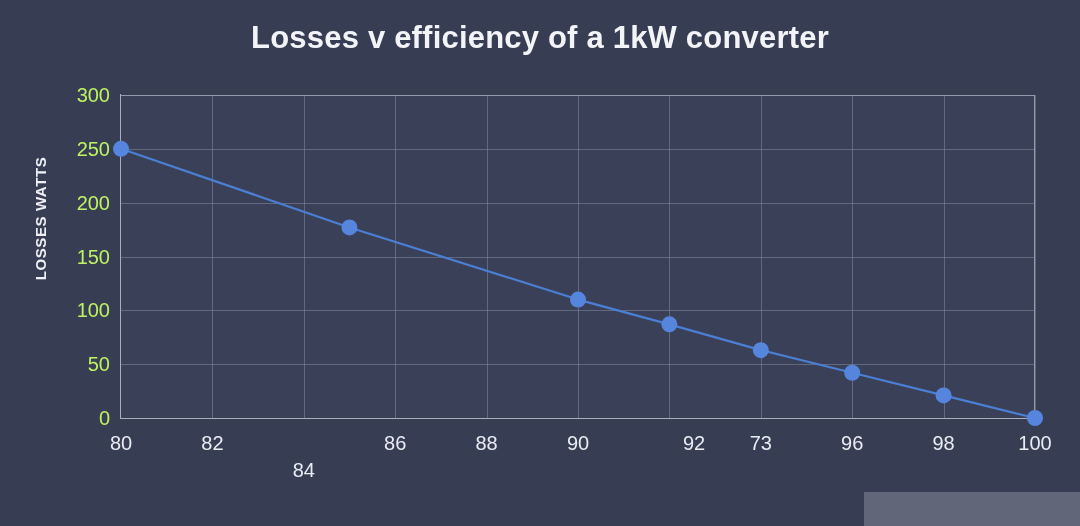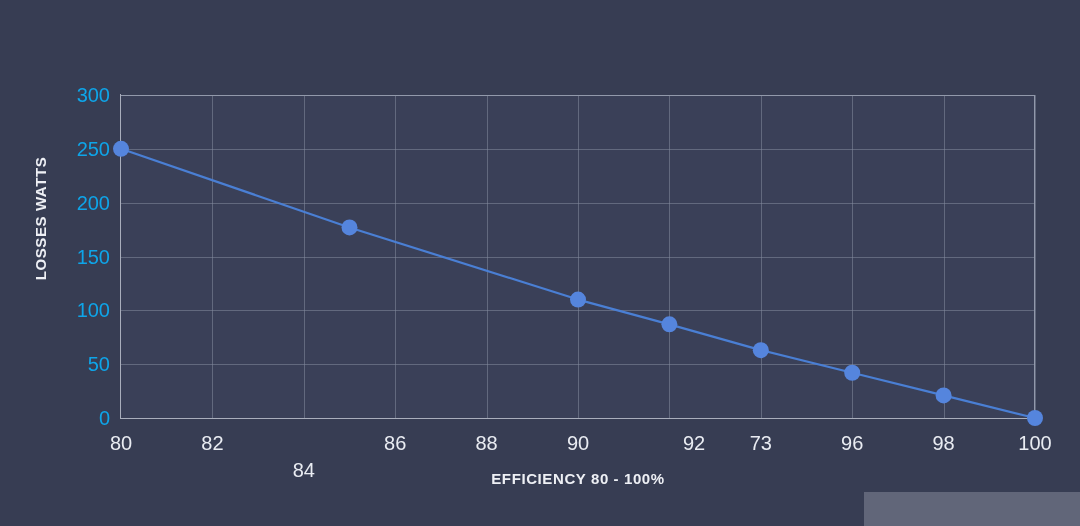--- a/index.html
+++ b/index.html
@@ -82,21 +82,21 @@
     background: #848b9e;
     opacity: 0.55;
   }
 
   
   .ytick {
     position: absolute;
     right: 0;
     width: 60px;
     text-align: right;
-    color: #0ea5e9;
+    color: #bef264;
     font-size: 20px;
     transform: translateY(-50%);
     white-space: nowrap;
   }
   #ytick-layer {
     position: absolute;
     left: 42px;
     top: 95px;
     width: 68px;
     height: 323px;
@@ -176,20 +176,21 @@
     color: #3d5a3a;
     font-size: 17px;
     white-space: nowrap;
   }
 </style>
 </head>
 <body>
 
 <div id="root">
 
+  <div id="chart-title">Losses v efficiency of a 1kW converter</div>
 
   <div id="ytick-layer">
       <div class="ytick" style="top: 323px;">0</div>
       <div class="ytick" style="top: 269.167px;">50</div>
       <div class="ytick" style="top: 215.333px;">100</div>
       <div class="ytick" style="top: 161.5px;">150</div>
       <div class="ytick" style="top: 107.667px;">200</div>
       <div class="ytick" style="top: 53.8333px;">250</div>
       <div class="ytick" style="top: 0px;">300</div>
     </div>
@@ -238,17 +239,16 @@
         <circle cx="548.4" cy="229.33" r="8" fill="#5585dd"></circle>
         <circle cx="639.8" cy="255.17000000000002" r="8" fill="#5585dd"></circle>
         <circle cx="731.2" cy="277.78" r="8" fill="#5585dd"></circle>
         <circle cx="822.6" cy="300.39" r="8" fill="#5585dd"></circle>
         <circle cx="914" cy="323" r="8" fill="#5585dd"></circle>
       </svg>
   </div>
 
   <div id="ylabel">LOSSES WATTS</div>
 
-  <div id="xlabel">EFFICIENCY 80 - 100%</div>
 
   <div id="watermark"></div>
 
 </div>
 
 </body></html>

